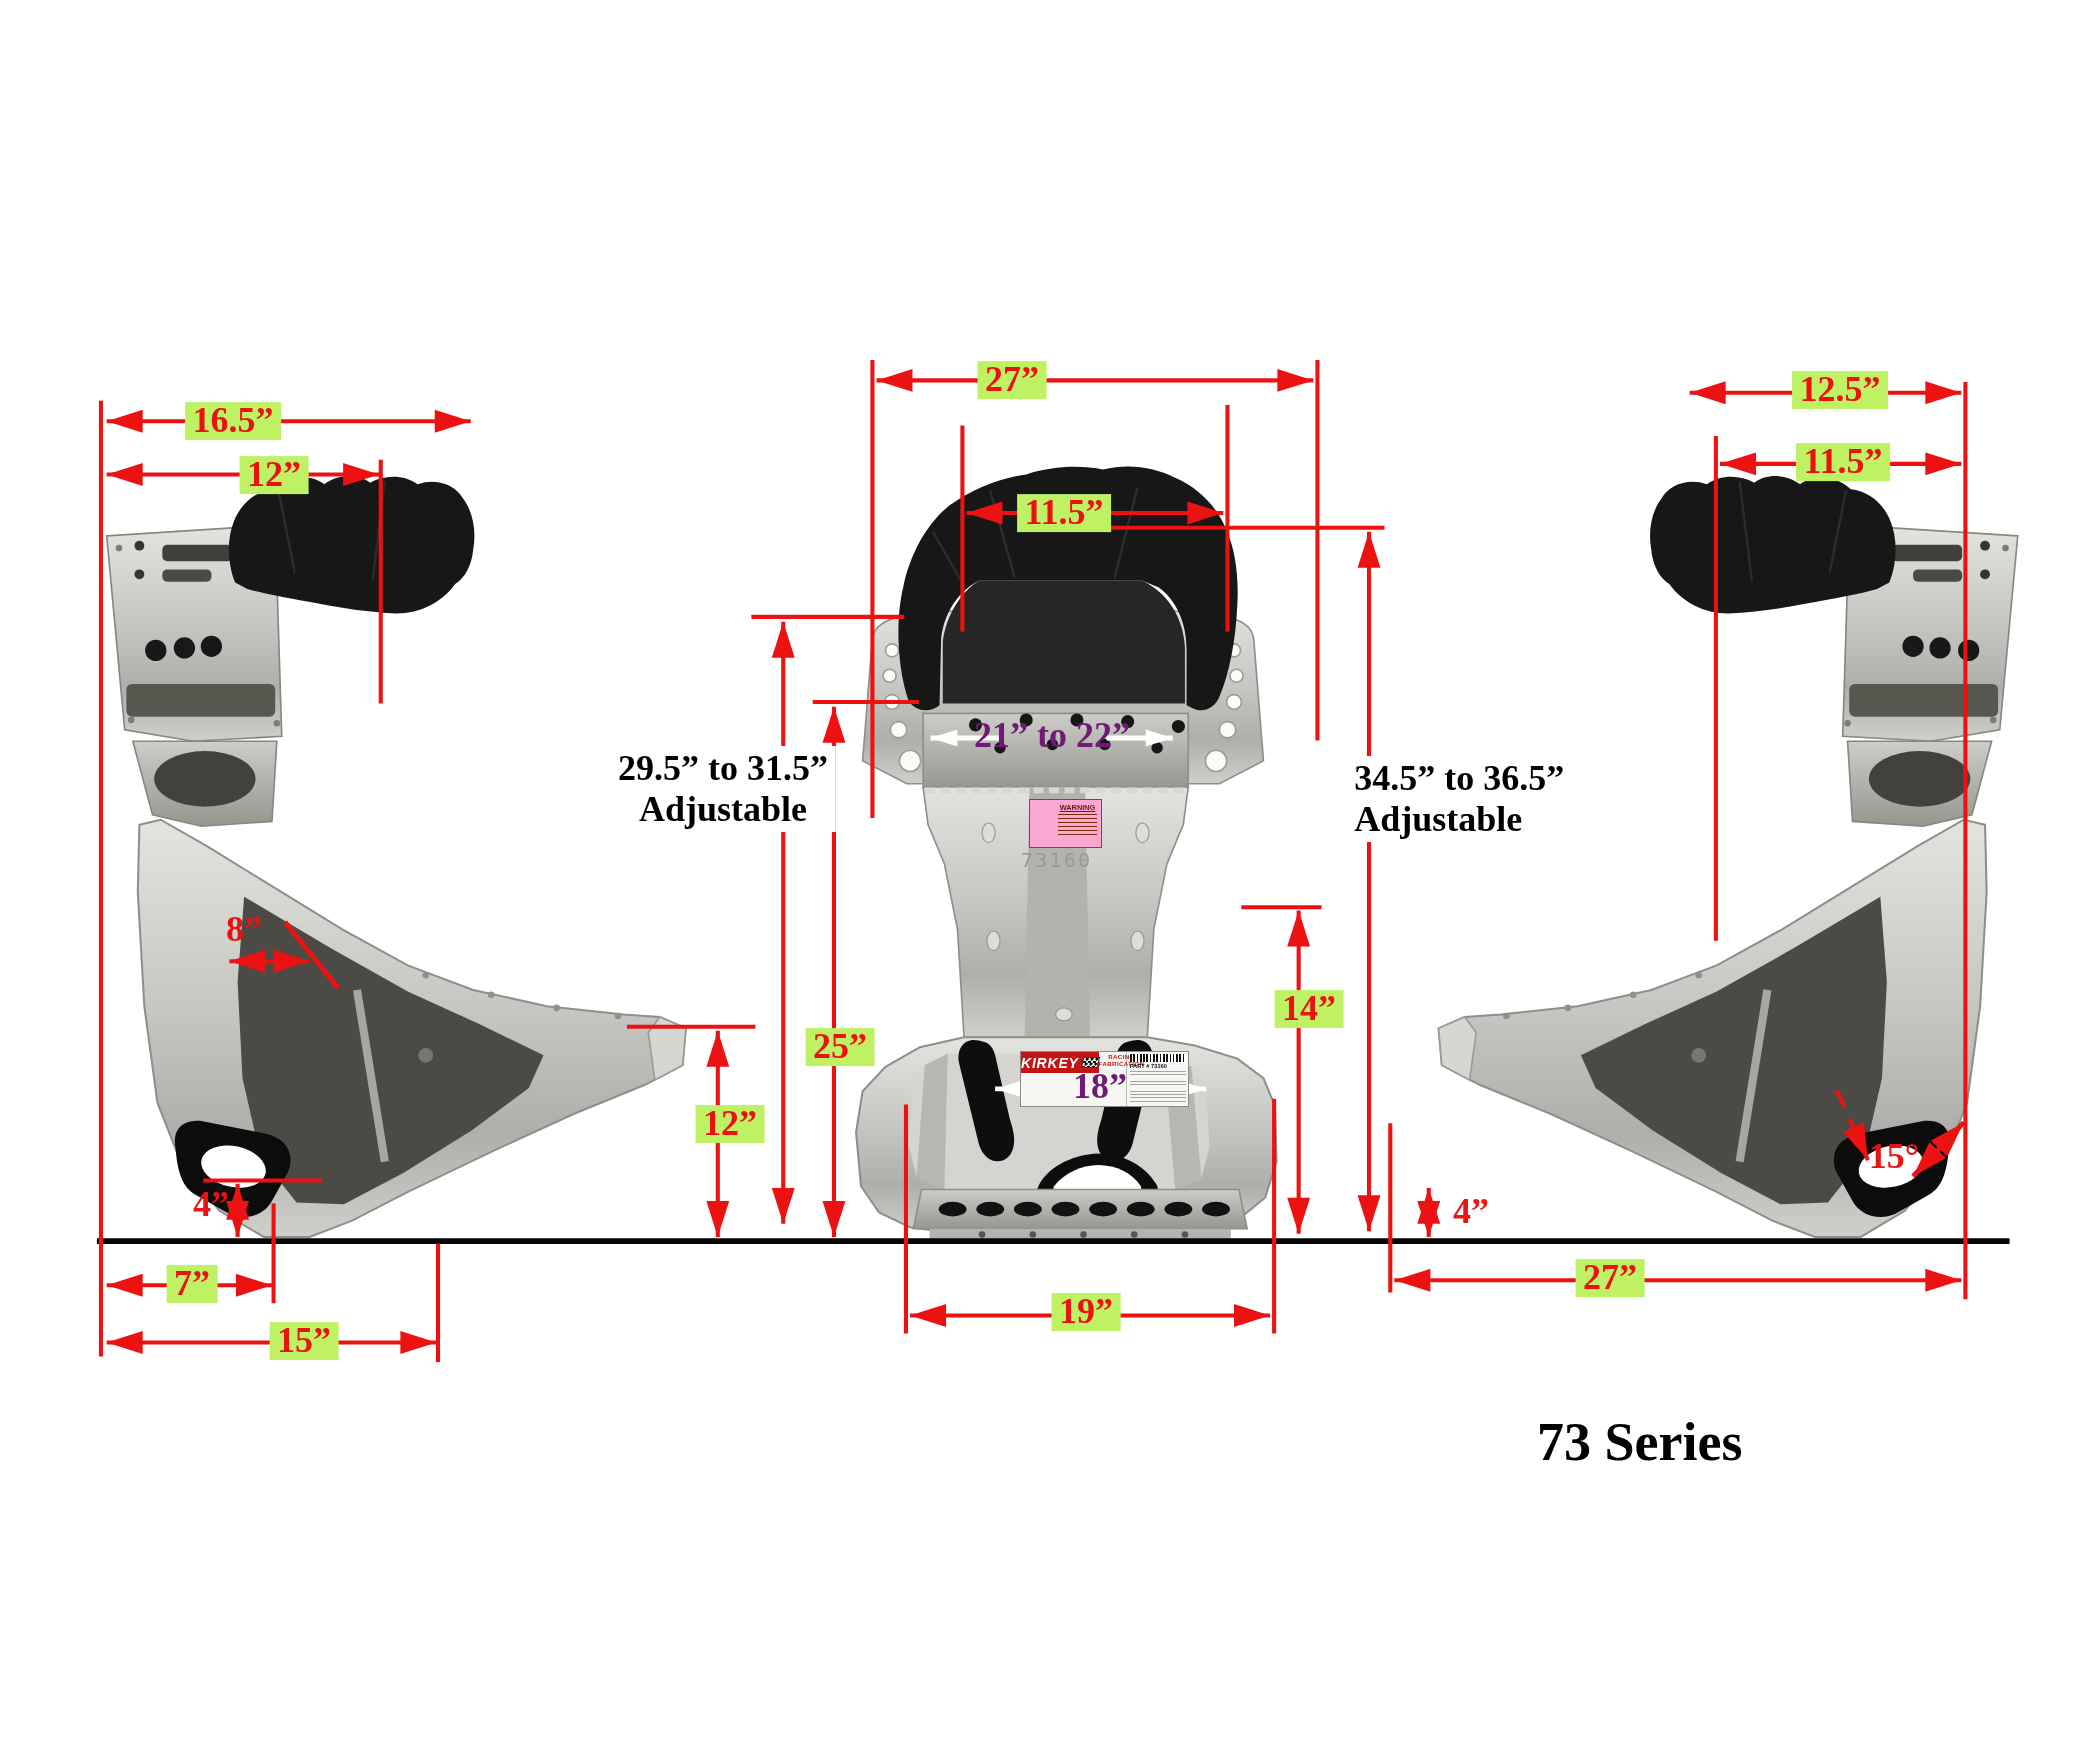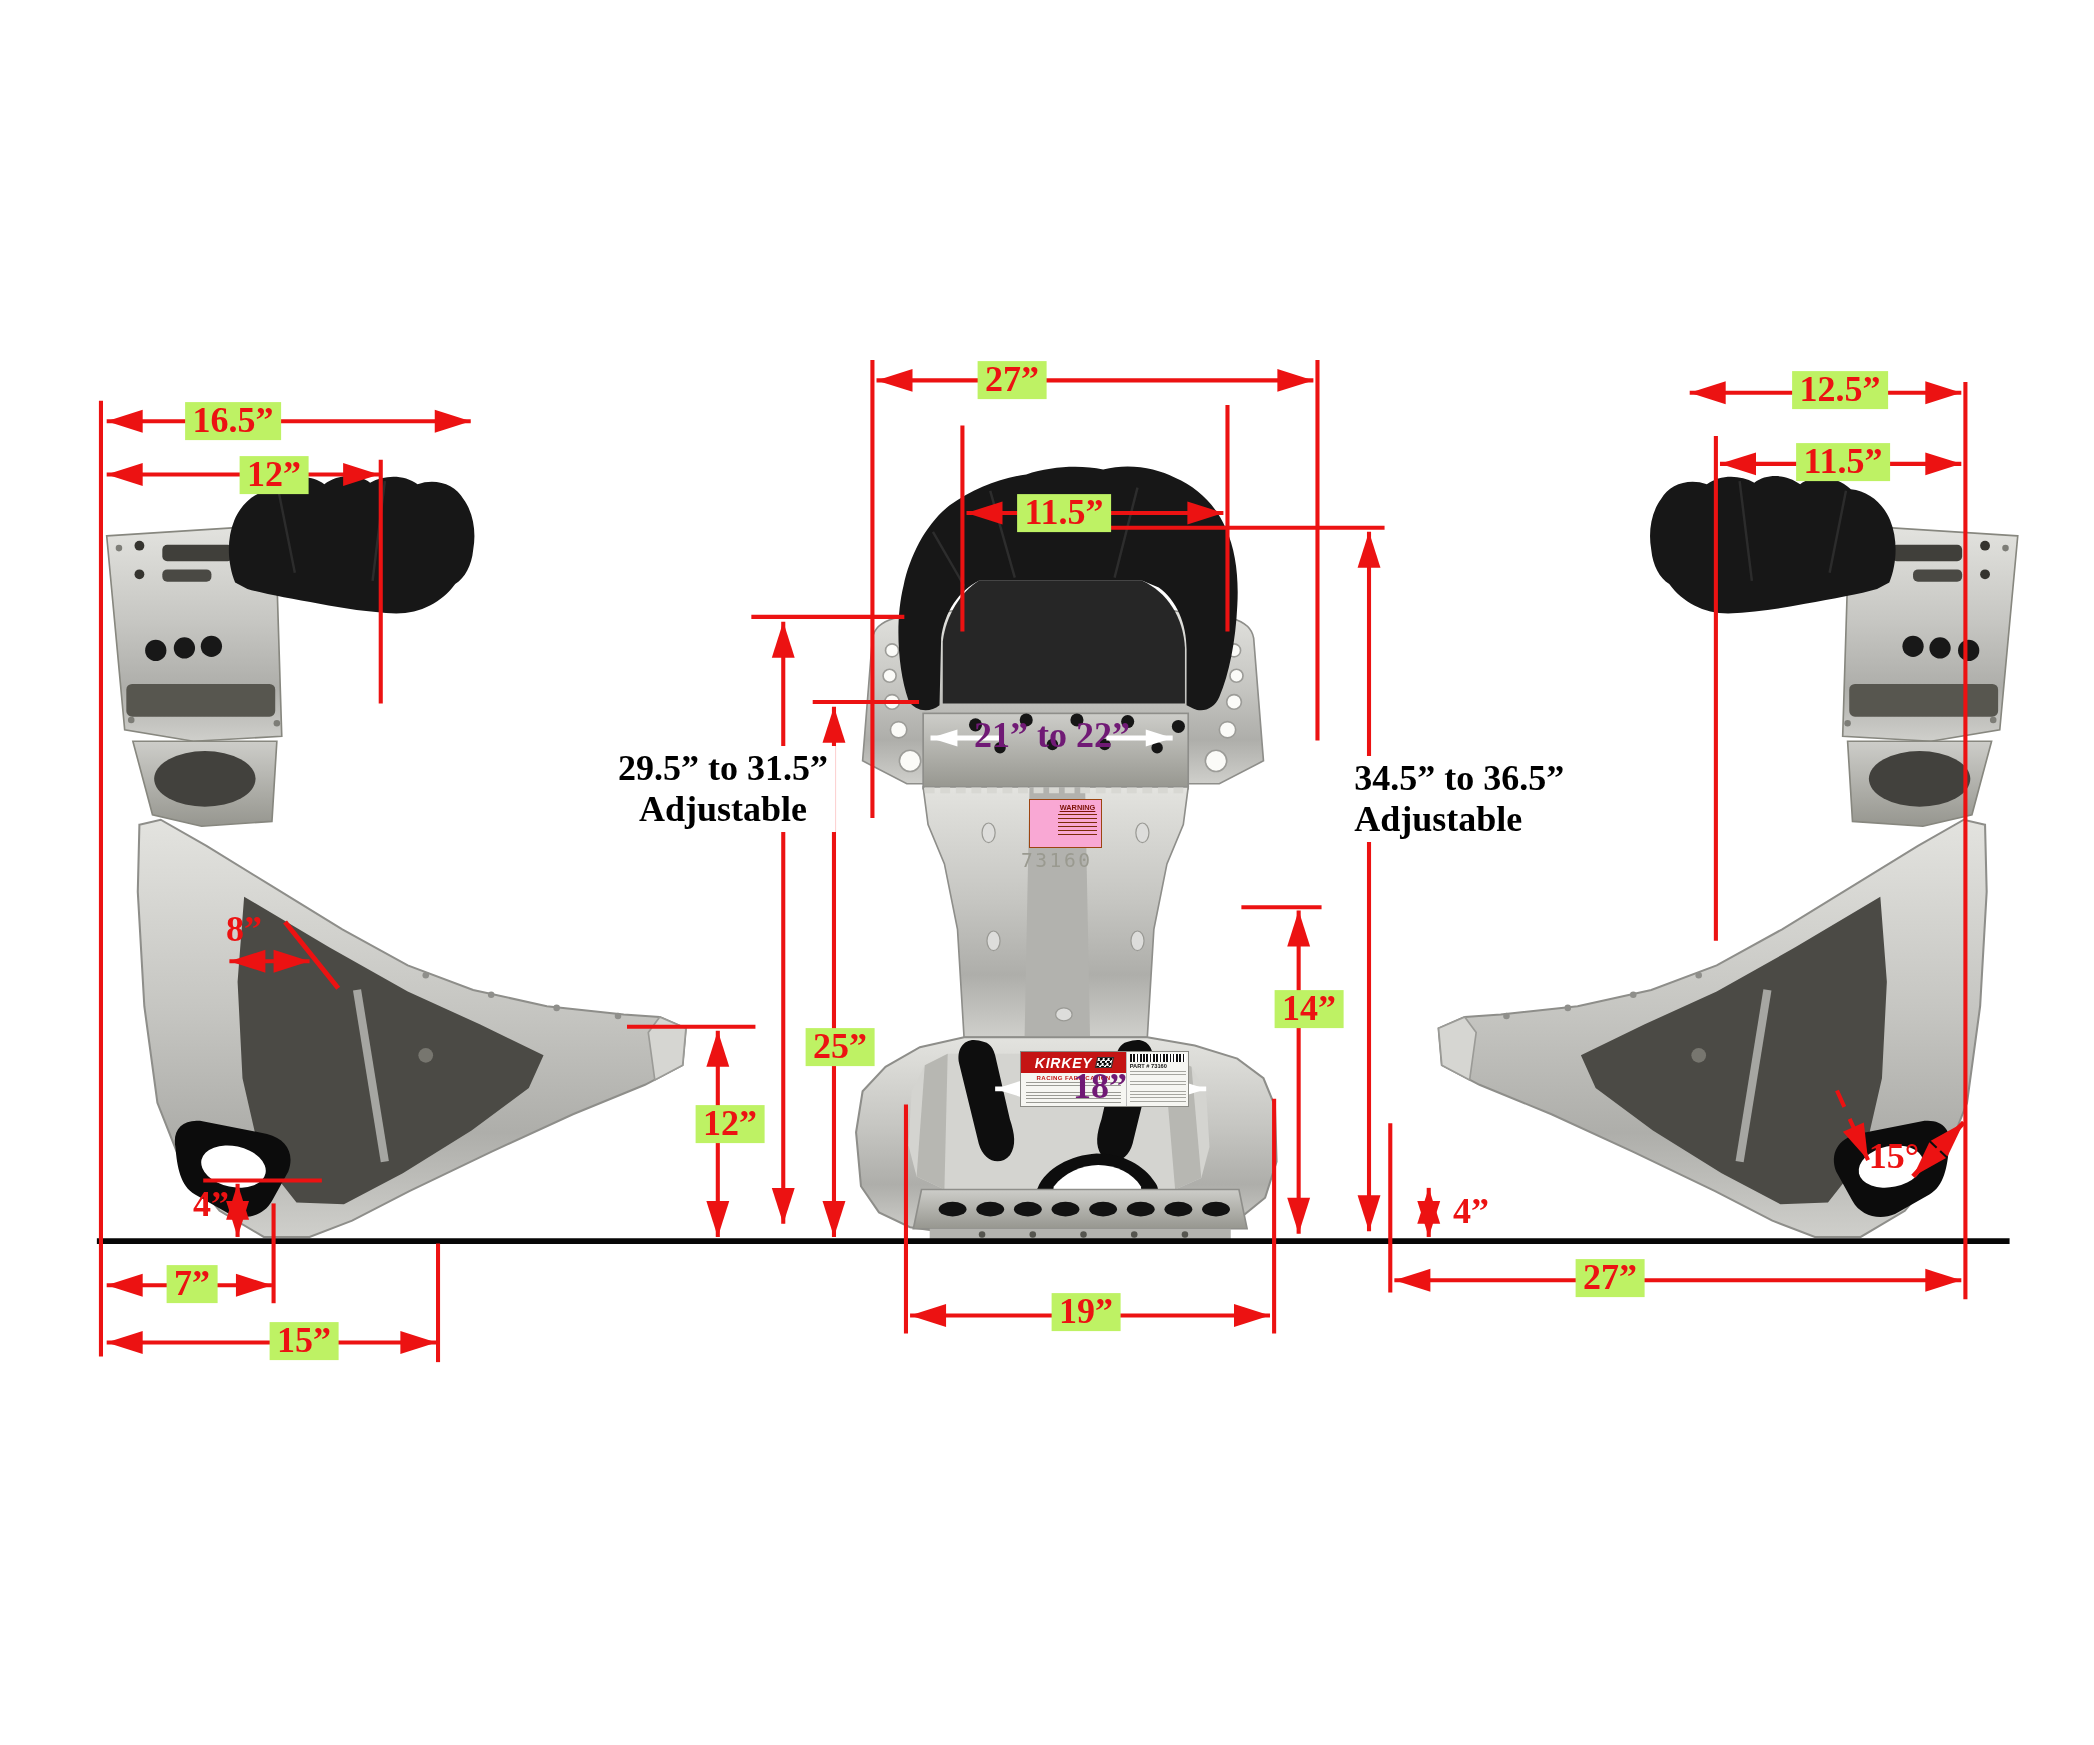--- a/index.html
+++ b/index.html
@@ -19,21 +19,21 @@
   .dimblock span{display:block;}
 
   
   .info{position:absolute;left:1537px;top:1401px;z-index:5;color:#000;
         font:bold 54px "Liberation Serif","DejaVu Serif",serif;line-height:1.52;}
   .info span{display:block;}
 
   
   .kirkey{position:absolute;left:1020px;top:1051px;width:167px;height:54px;z-index:3;
           background:#f6f6f2;border:0.8px solid #8b8b85;display:flex;font-family:"Liberation Sans",sans-serif;}
-  .k-left{width:63%;display:flex;flex-direction:column;border-right:0.8px solid #bbb;}
+  .k-left{width:63%;display:flex;flex-direction:row;border-right:0.8px solid #bbb;}
   .k-banner{background:#c41414;color:#fff;height:21px;display:flex;align-items:center;justify-content:center;gap:3.3px;
             font-weight:bold;font-style:italic;font-size:14px;letter-spacing:0.8px;}
   .k-flag{width:14.7px;height:9px;transform:skewX(-12deg);
           background:repeating-conic-gradient(#000 0 25%,#fff 0 50%);background-size:4.9px 4.9px;border:0.8px solid #333;}
   .k-sub{color:#c41414;font-weight:bold;font-size:6.1px;text-align:center;letter-spacing:0.4px;margin-top:0.8px;}
   .k-lines{flex:1;margin:1.6px 4.9px 2.5px 4.9px;background:repeating-linear-gradient(180deg,#9a9a94 0 0.8px,transparent 0.8px 3.3px);}
   .k-right{flex:1;display:flex;flex-direction:column;padding:1.6px 2.5px;}
   .k-barcode{height:8.2px;background:repeating-linear-gradient(90deg,#111 0 1.6px,#fff 1.6px 3.3px);}
   .k-part{font-size:5.7px;font-weight:bold;color:#111;margin-top:1.6px;}
   .k-lines2{flex:1;margin-top:1.6px;background:repeating-linear-gradient(180deg,#a6a6a0 0 0.8px,transparent 0.8px 3.3px);}
@@ -323,16 +323,17 @@
 </div>
 
 <div class="warning">
   <div class="warn-title">WARNING</div>
   <div class="warn-lines"></div>
 </div>
 
 <span class="stamp">73160</span>
 
 <div class="info">
+  <span>73 Series</span>
 </div>
 
 </div>
 
 
 </body></html>

